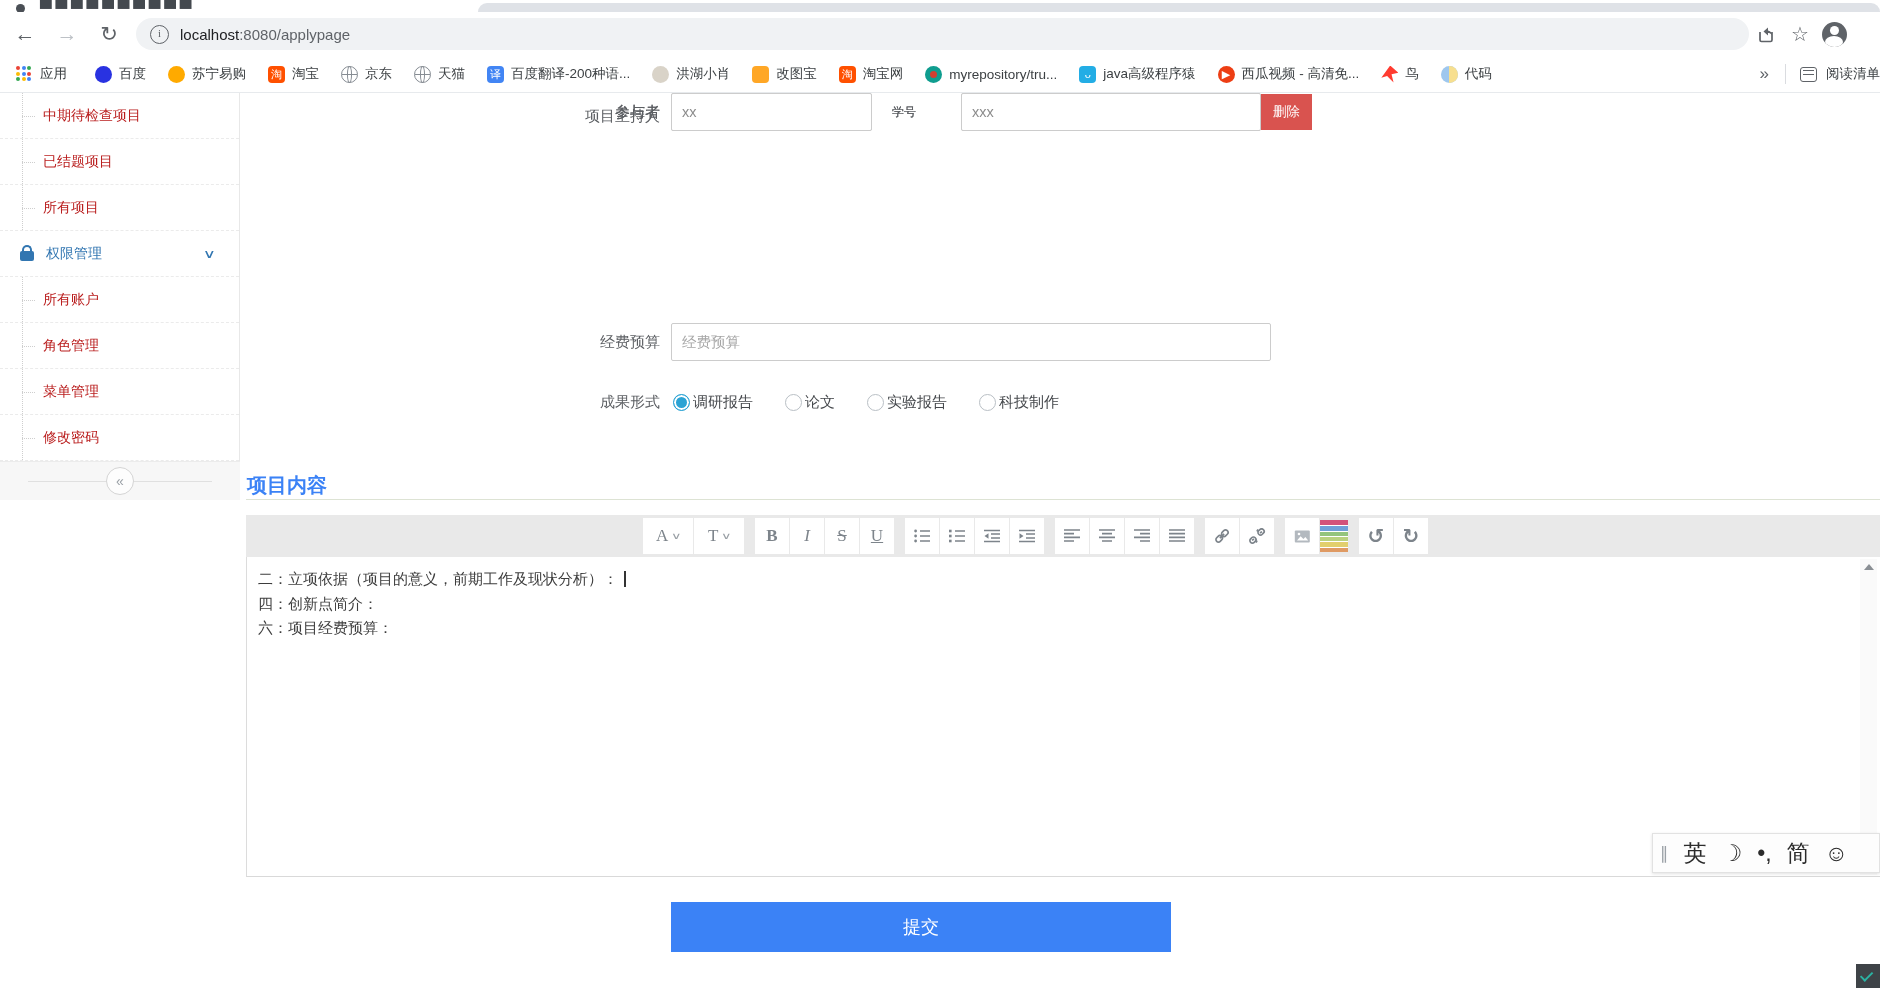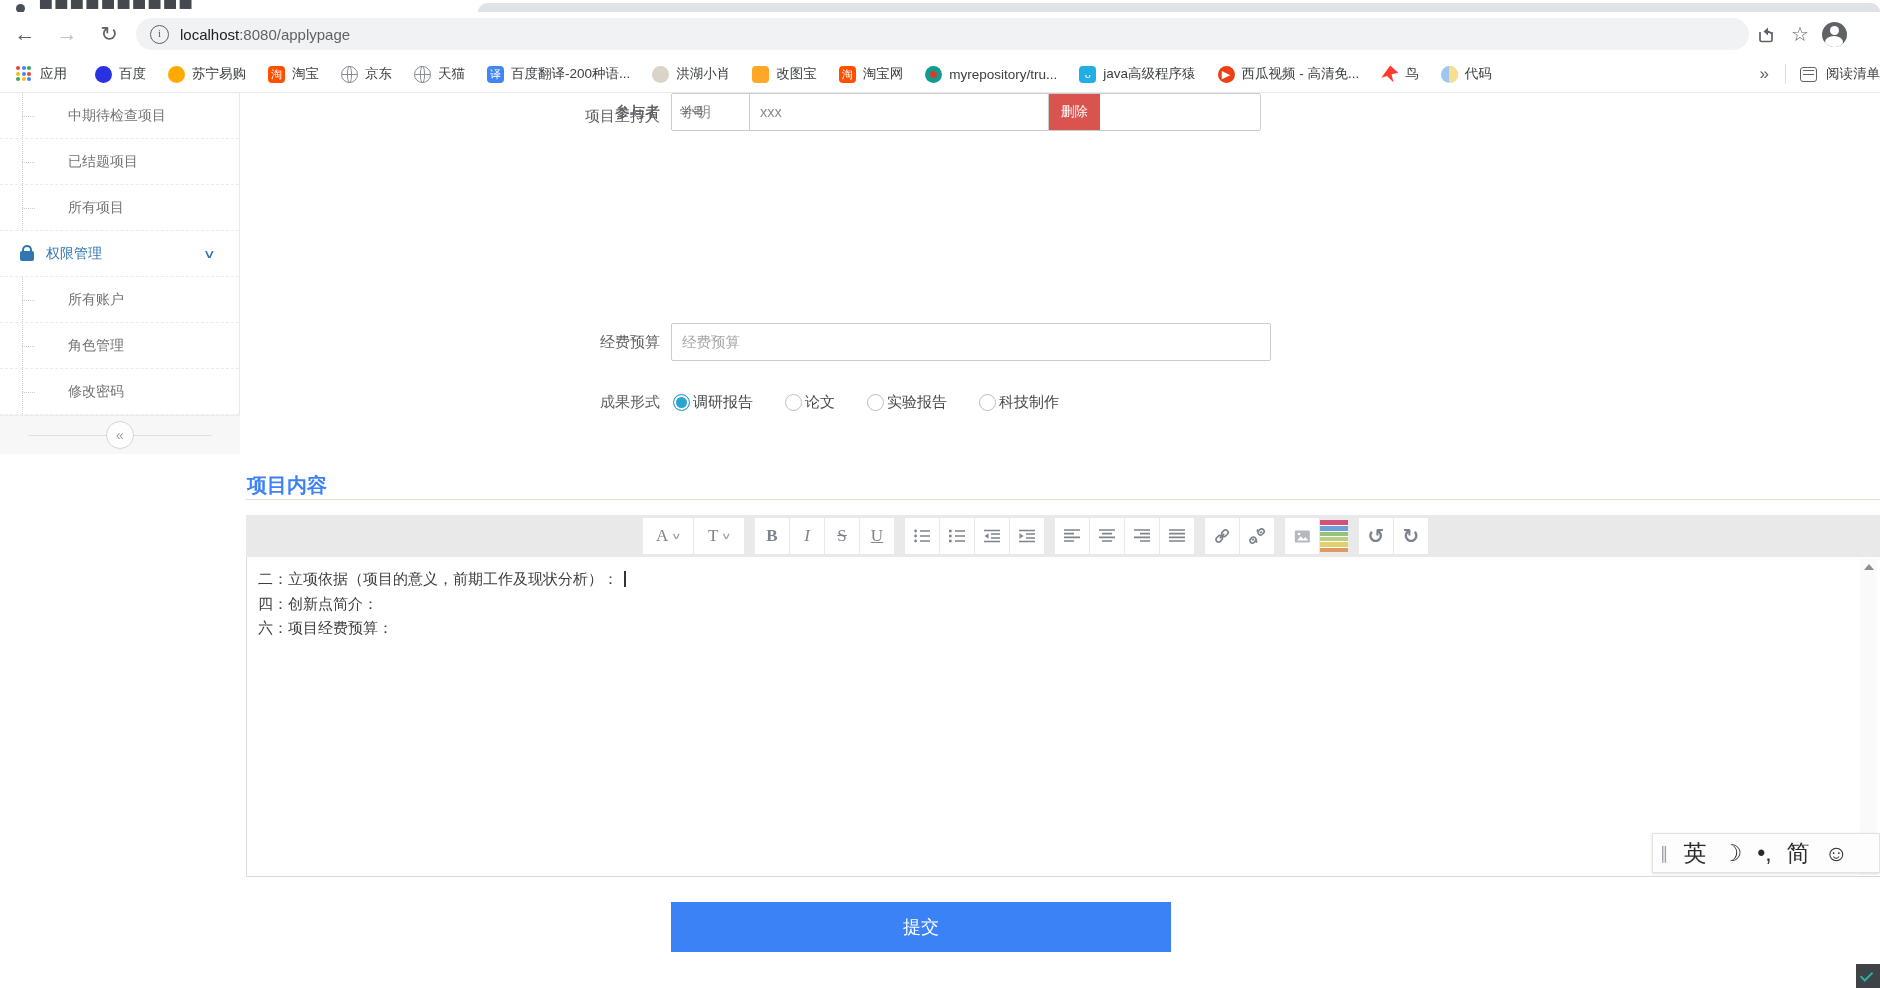--- a/index.html
+++ b/index.html
@@ -50,21 +50,21 @@
   .ovf{font-size:17px;color:#5f6368;margin-right:16px;cursor:pointer;}
   .bm-sep{width:1px;height:20px;background:#dadce0;margin-right:14px;}
   .rl-ic{width:15px;height:13px;border:1.6px solid #5f6368;border-radius:3px;position:relative;margin-right:9px;flex:0 0 auto;cursor:pointer;}
   .rl-ic::before{content:"";position:absolute;left:2px;right:2px;top:2.5px;border-top:1.5px solid #5f6368;box-shadow:0 4px 0 #5f6368;}
   .rl-label{white-space:nowrap;cursor:pointer;}
 
   
   .sidebar{position:absolute;left:0;top:93px;width:240px;bottom:0;background:#fff;}
   .side-menu{border-right:1px solid #e8e8e8;}
   .side-row{position:relative;height:46px;display:flex;align-items:center;border-bottom:1px dashed #ebebeb;
-            font-size:14px;color:#737373;cursor:pointer;padding-left:68px;box-sizing:border-box;}
+            font-size:14px;color:#b91c1c;cursor:pointer;padding-left:43px;box-sizing:border-box;}
   .side-row:not(.group)::before{content:"";position:absolute;left:22px;top:0;bottom:0;border-left:1px dotted #cecece;}
   .side-row:not(.group)::after{content:"";position:absolute;left:22px;width:13px;top:50%;border-top:1px dotted #cecece;}
   .side-row .lock,.side-row .chev{display:none;}
   .side-row.group{color:#3276b1;padding-left:20px;}
   .side-row.group .side-label{margin-left:12px;}
   .side-row.group .lock{display:inline-block;}
   .side-row.group .chev{display:inline-block;position:absolute;right:25px;font-size:12px;color:#3276b1;transform:scaleX(1.5);}
   .lock{position:relative;width:14px;height:10px;background:#3276b1;border-radius:2px;margin-top:5px;}
   .lock::before{content:"";position:absolute;left:2px;top:-6px;width:6px;height:8px;border:2px solid #3276b1;border-bottom:none;border-radius:5px 5px 0 0;}
   .collapse-bar{position:relative;height:38px;background:#f7f7f7;border-top:1px solid #ececec;display:flex;align-items:center;justify-content:center;cursor:pointer;}
@@ -315,20 +315,25 @@
         <span class="side-label">所有账户</span>
 
       </div>
 
       <div class="side-row">
 
         <span class="side-label">角色管理</span>
 
       </div>
 
+      <div class="side-row">
+
+        <span class="side-label">菜单管理</span>
+
+      </div>
 
       <div class="side-row">
 
         <span class="side-label">修改密码</span>
 
       </div>
     </div>
   <div class="collapse-bar">
     <span class="collapse-circle">«</span>
   </div>
@@ -346,20 +351,21 @@
       <div class="frow prow">
         <span class="flabel">参与者</span>
         <input class="tinput p-name" type="text" value="小明" style="">
         <span class="sid-label">学号</span>
         <input class="tinput p-sid" type="text" value="12014245943" style="">
 
       </div>
 
       <div class="frow prow">
         <span class="flabel">参与者</span>
+        <input class="tinput p-name" type="text" value="xx" style="">
         <span class="sid-label">学号</span>
         <input class="tinput p-sid" type="text" value="xxx" style="">
         <button class="del-btn">删除</button>
       </div>
     </div>
 
 
   <div class="frow r-budget">
     <span class="flabel">经费预算</span>
     <input class="tinput w600" type="text" placeholder="经费预算" style="">

